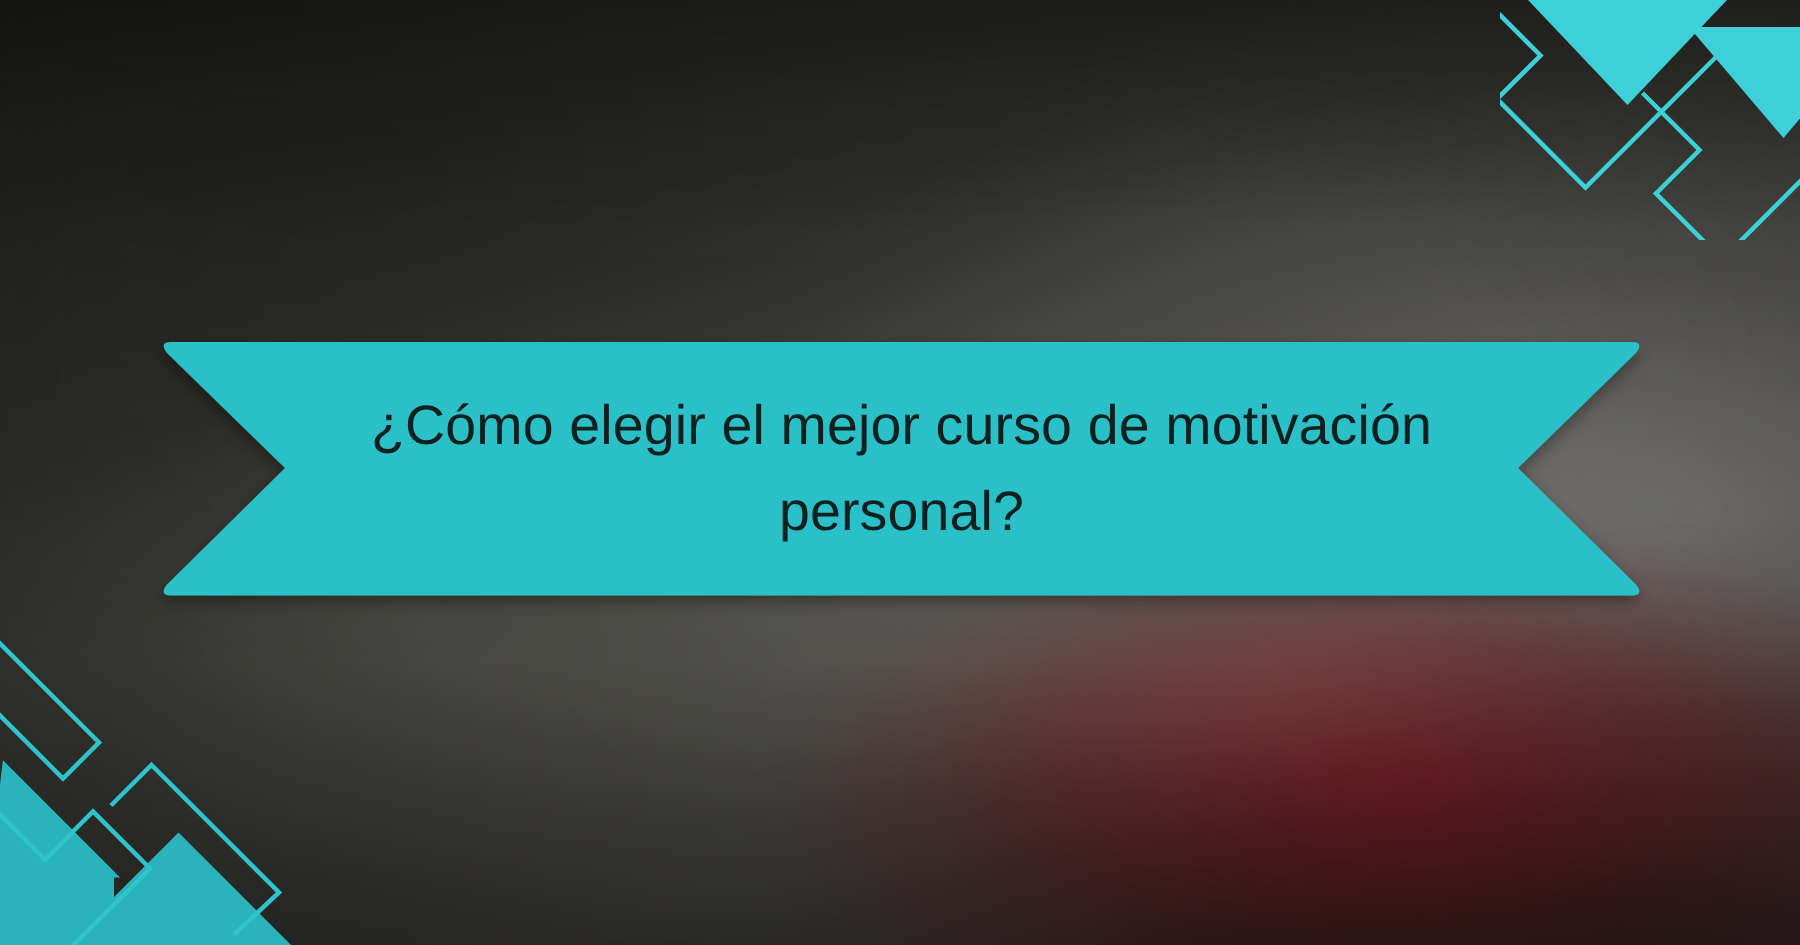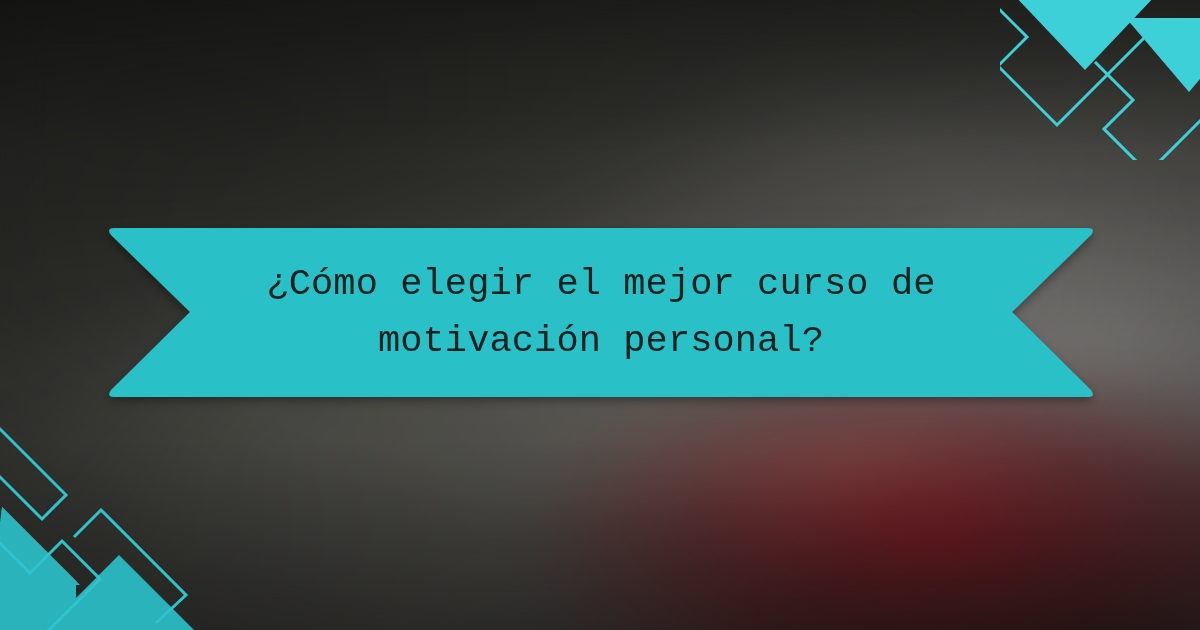--- a/index.html
+++ b/index.html
@@ -5,21 +5,21 @@
   html, body {
     margin: 0;
     padding: 0;
     background: #000;
   }
   #stage {
     position: relative;
     width: 1200px;
     height: 630px;
     overflow: hidden;
-    font-family: Liberation Mono, monospace;
+    font-family: Liberation Sans, sans-serif;
     background: #f97316;
   }
 
   
   .bg-layer {
     position: absolute;
     inset: 0;
     z-index: 0;
   }
   .bg-base {

